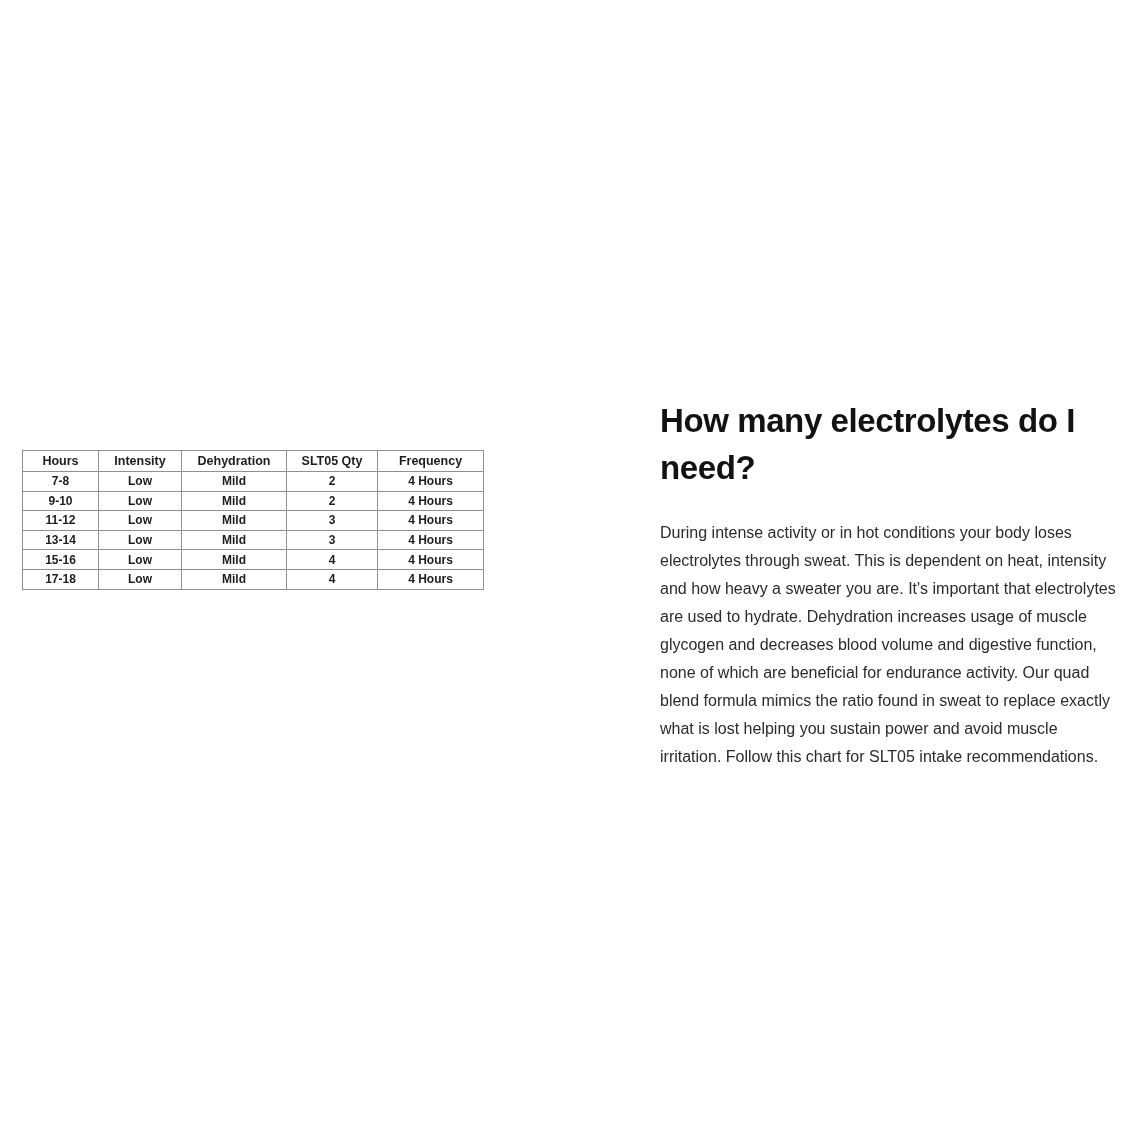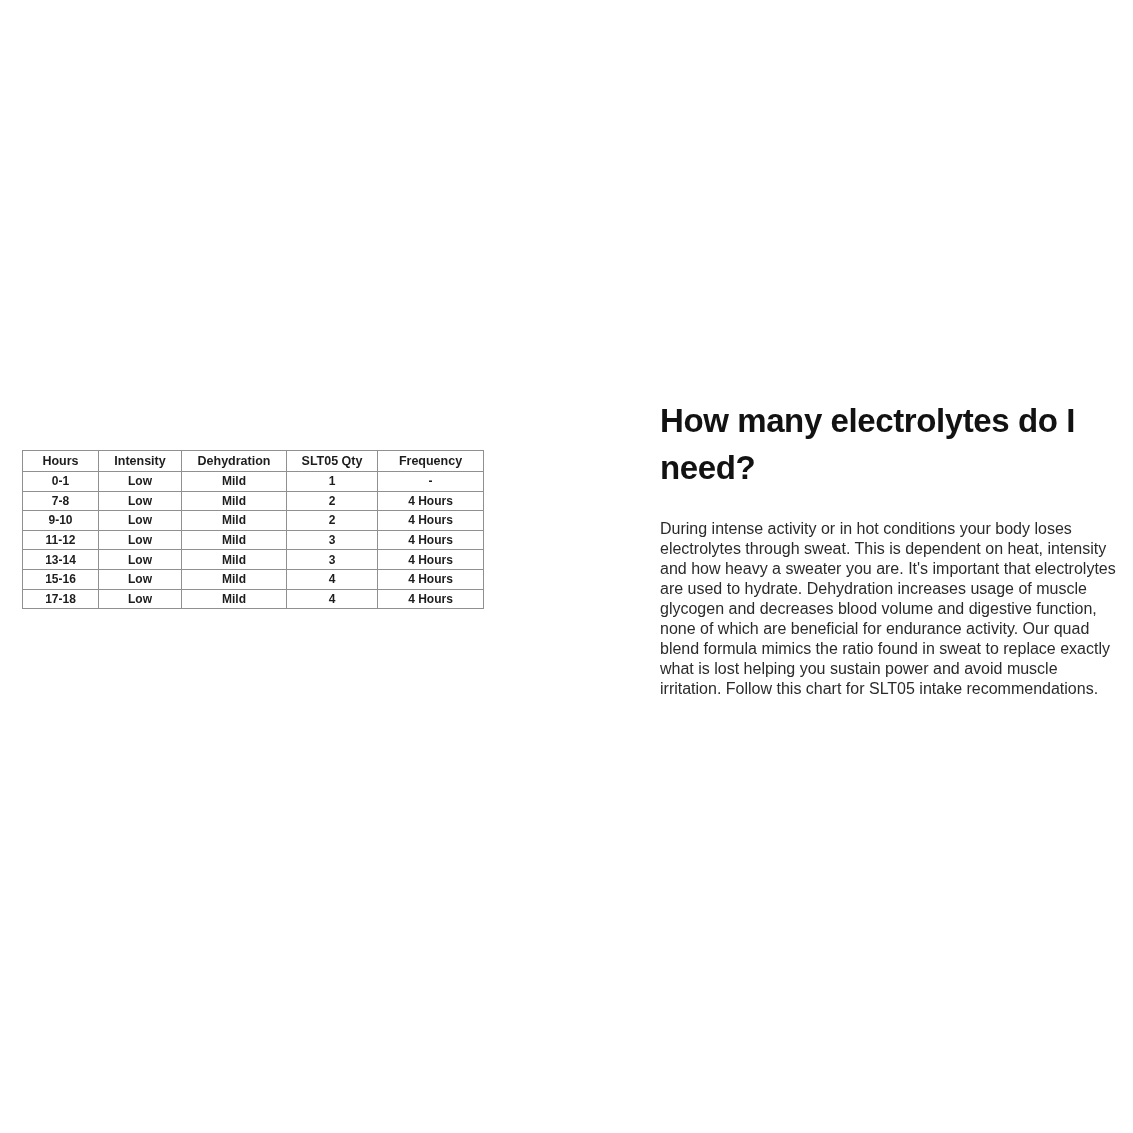--- a/index.html
+++ b/index.html
@@ -67,21 +67,21 @@
     font-size: 33px;
     line-height: 47px;
     font-weight: 700;
     letter-spacing: -0.4px;
     color: #121212;
   }
   .text-col p {
     margin: 0;
     width: 462px;
     font-size: 16px;
-    line-height: 20px;
+    line-height: 28px;
     font-weight: 400;
     color: #2b2b2b;
   }
 </style>
 </head>
 <body>
 
 <div class="table-wrap">
   <table class="intake">
     <colgroup>
@@ -94,27 +94,20 @@
     <thead>
       <tr>
         <th>Hours</th>
         <th>Intensity</th>
         <th>Dehydration</th>
         <th>SLT05 Qty</th>
         <th>Frequency</th>
       </tr>
     </thead>
     <tbody>
-        <tr>
-          <td>0-1</td>
-          <td>Low</td>
-          <td>Mild</td>
-          <td>1</td>
-          <td>-</td>
-        </tr>
         <tr>
           <td>7-8</td>
           <td>Low</td>
           <td>Mild</td>
           <td>2</td>
           <td>4 Hours</td>
         </tr>
         <tr>
           <td>9-10</td>
           <td>Low</td>

